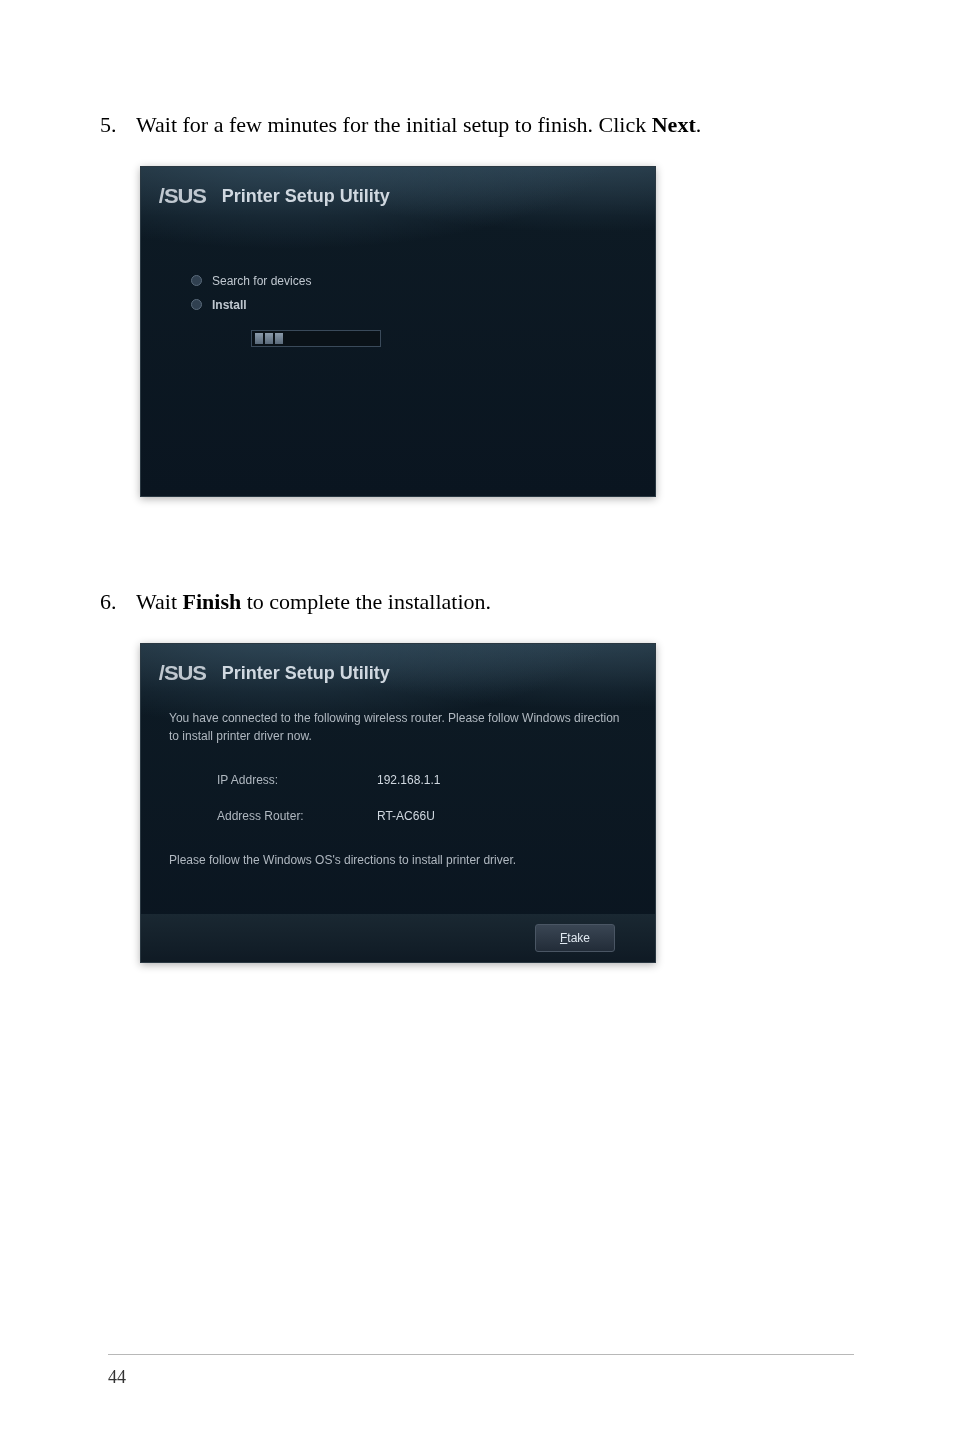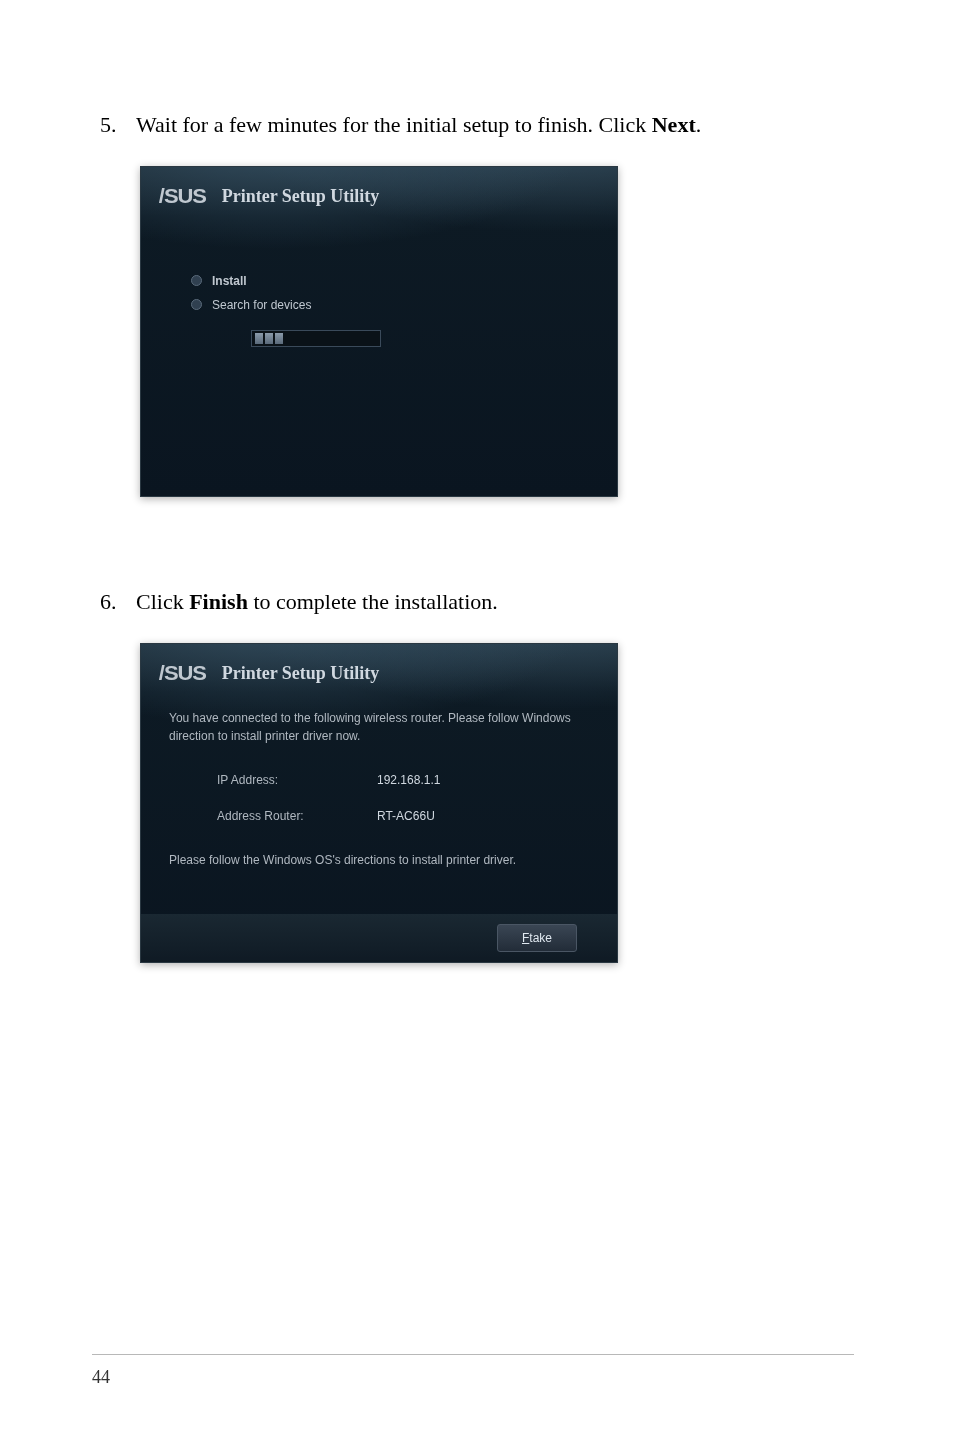--- a/index.html
+++ b/index.html
@@ -36,21 +36,21 @@
       margin-right: 8px;
       min-width: 28px;
     }
     
     .bold {
       font-weight: bold;
     }
     
     .screenshot {
       margin-left: 40px;
-      width: 478px;
+      width: 516px;
       background: linear-gradient(180deg, #1a2832 0%, #0d1a24 15%, #0a1520 100%);
       border: 1px solid #2a3842;
       box-shadow: 0 2px 8px rgba(0,0,0,0.3);
       position: relative;
       overflow: hidden;
     }
     
     .screenshot-1 {
       height: 331px;
     }
@@ -82,21 +82,21 @@
       font-weight: bold;
       font-family: Arial, sans-serif;
       letter-spacing: -1px;
       transform: scaleX(1.1);
     }
     
     .dialog-title {
       color: #d0d8e0;
       font-size: 18px;
       font-weight: bold;
-      font-family: Liberation Serif, serif;
+      font-family: Liberation Sans, sans-serif;
       margin-left: 18px;
     }
     
     .dialog-body {
       padding: 14px 28px 20px 28px;
       color: #b0b8c0;
       font-family: Arial, sans-serif;
       font-size: 12px;
       position: relative;
     }
@@ -208,21 +208,21 @@
       cursor: pointer;
     }
     
     .finish-underline {
       text-decoration: underline;
     }
     
     .page-footer {
       position: absolute;
       bottom: 50px;
-      left: 92px;
+      left: 108px;
       right: 100px;
     }
     
     .footer-line {
       border-top: 1px solid #b8b8b8;
       margin-bottom: 12px;
     }
     
     .page-number {
       font-size: 18px;
@@ -244,39 +244,39 @@
   <div class="screenshot screenshot-1">
     <div class="vignette"></div>
     <div class="dialog-header">
       <span class="asus-logo">/SUS</span>
       <span class="dialog-title">Printer Setup Utility</span>
     </div>
     <div class="dialog-body">
       <div class="radio-group">
         <div class="radio-item">
           <div class="radio-circle"></div>
-          <span class="radio-label radio-label-bold">Install</span>
+          <span class="radio-label">Search for devices</span>
         </div>
         <div class="radio-item">
           <div class="radio-circle"></div>
-          <span class="radio-label">Search for devices</span>
+          <span class="radio-label radio-label-bold">Install</span>
         </div>
         <div class="progress-bar-container">
           <div class="progress-segment seg-1"></div>
           <div class="progress-segment seg-2"></div>
           <div class="progress-segment seg-3"></div>
         </div>
       </div>
     </div>
   </div>
 
   <div class="instruction instruction-6">
     <span class="instruction-number">6.</span>
     <span>
-      <span>Click </span><span class="bold">Finish</span><span> to complete the installation.</span>
+      <span>Wait </span><span class="bold">Finish</span><span> to complete the installation.</span>
     </span>
   </div>
 
   <div class="screenshot screenshot-2">
     <div class="vignette"></div>
     <div class="dialog-header">
       <span class="asus-logo">/SUS</span>
       <span class="dialog-title">Printer Setup Utility</span>
     </div>
     <div class="dialog-body">

